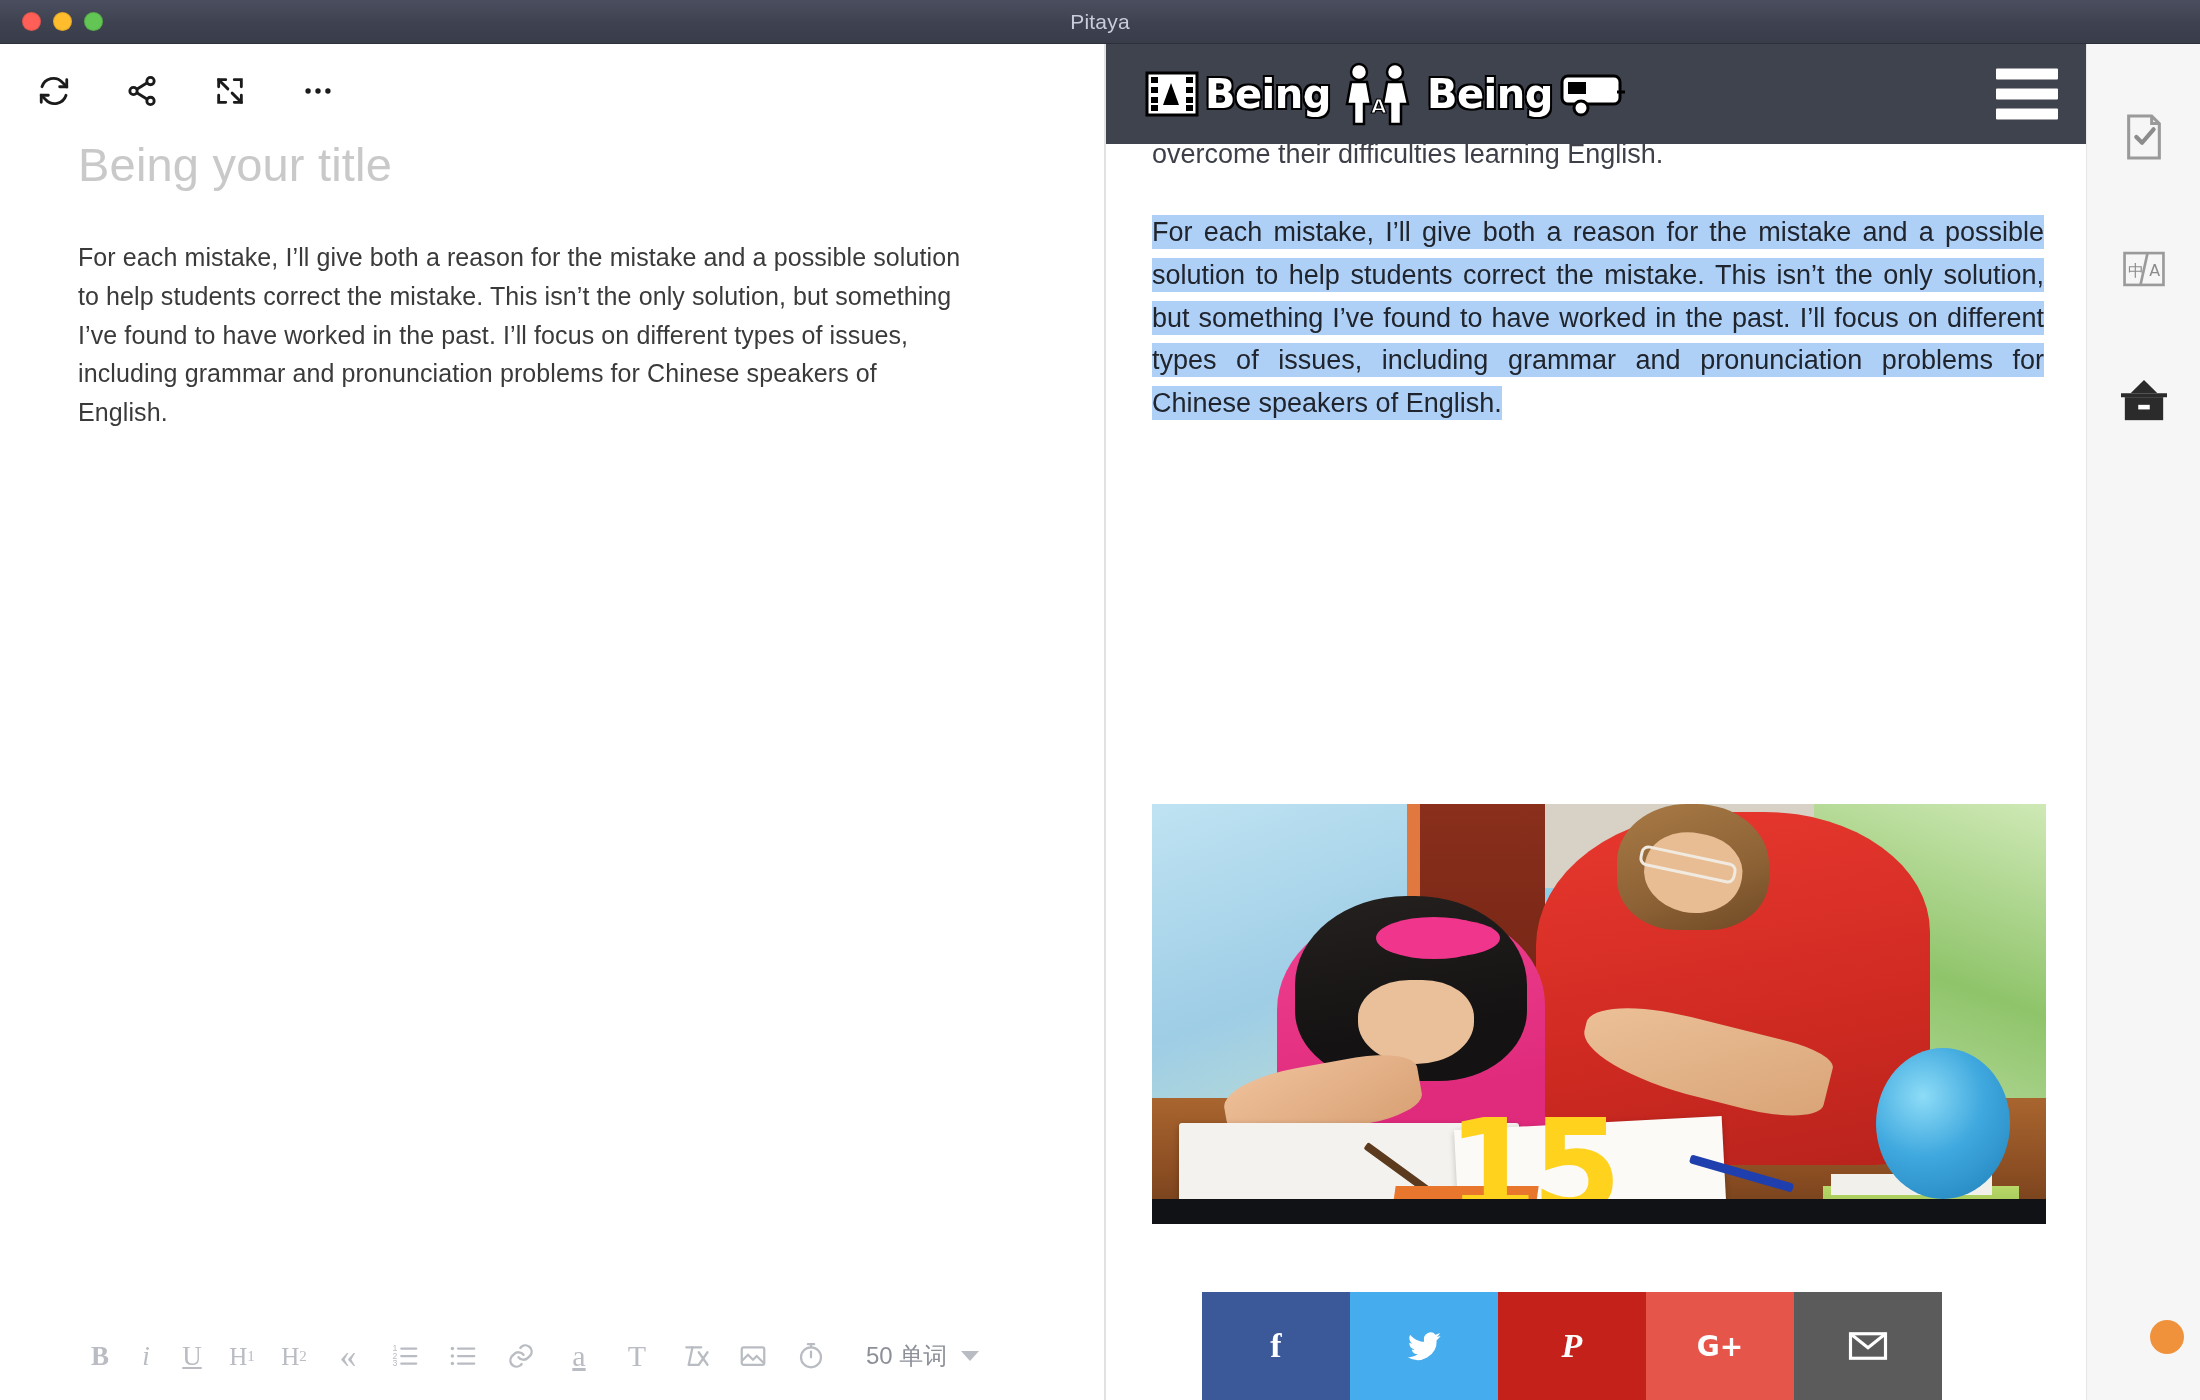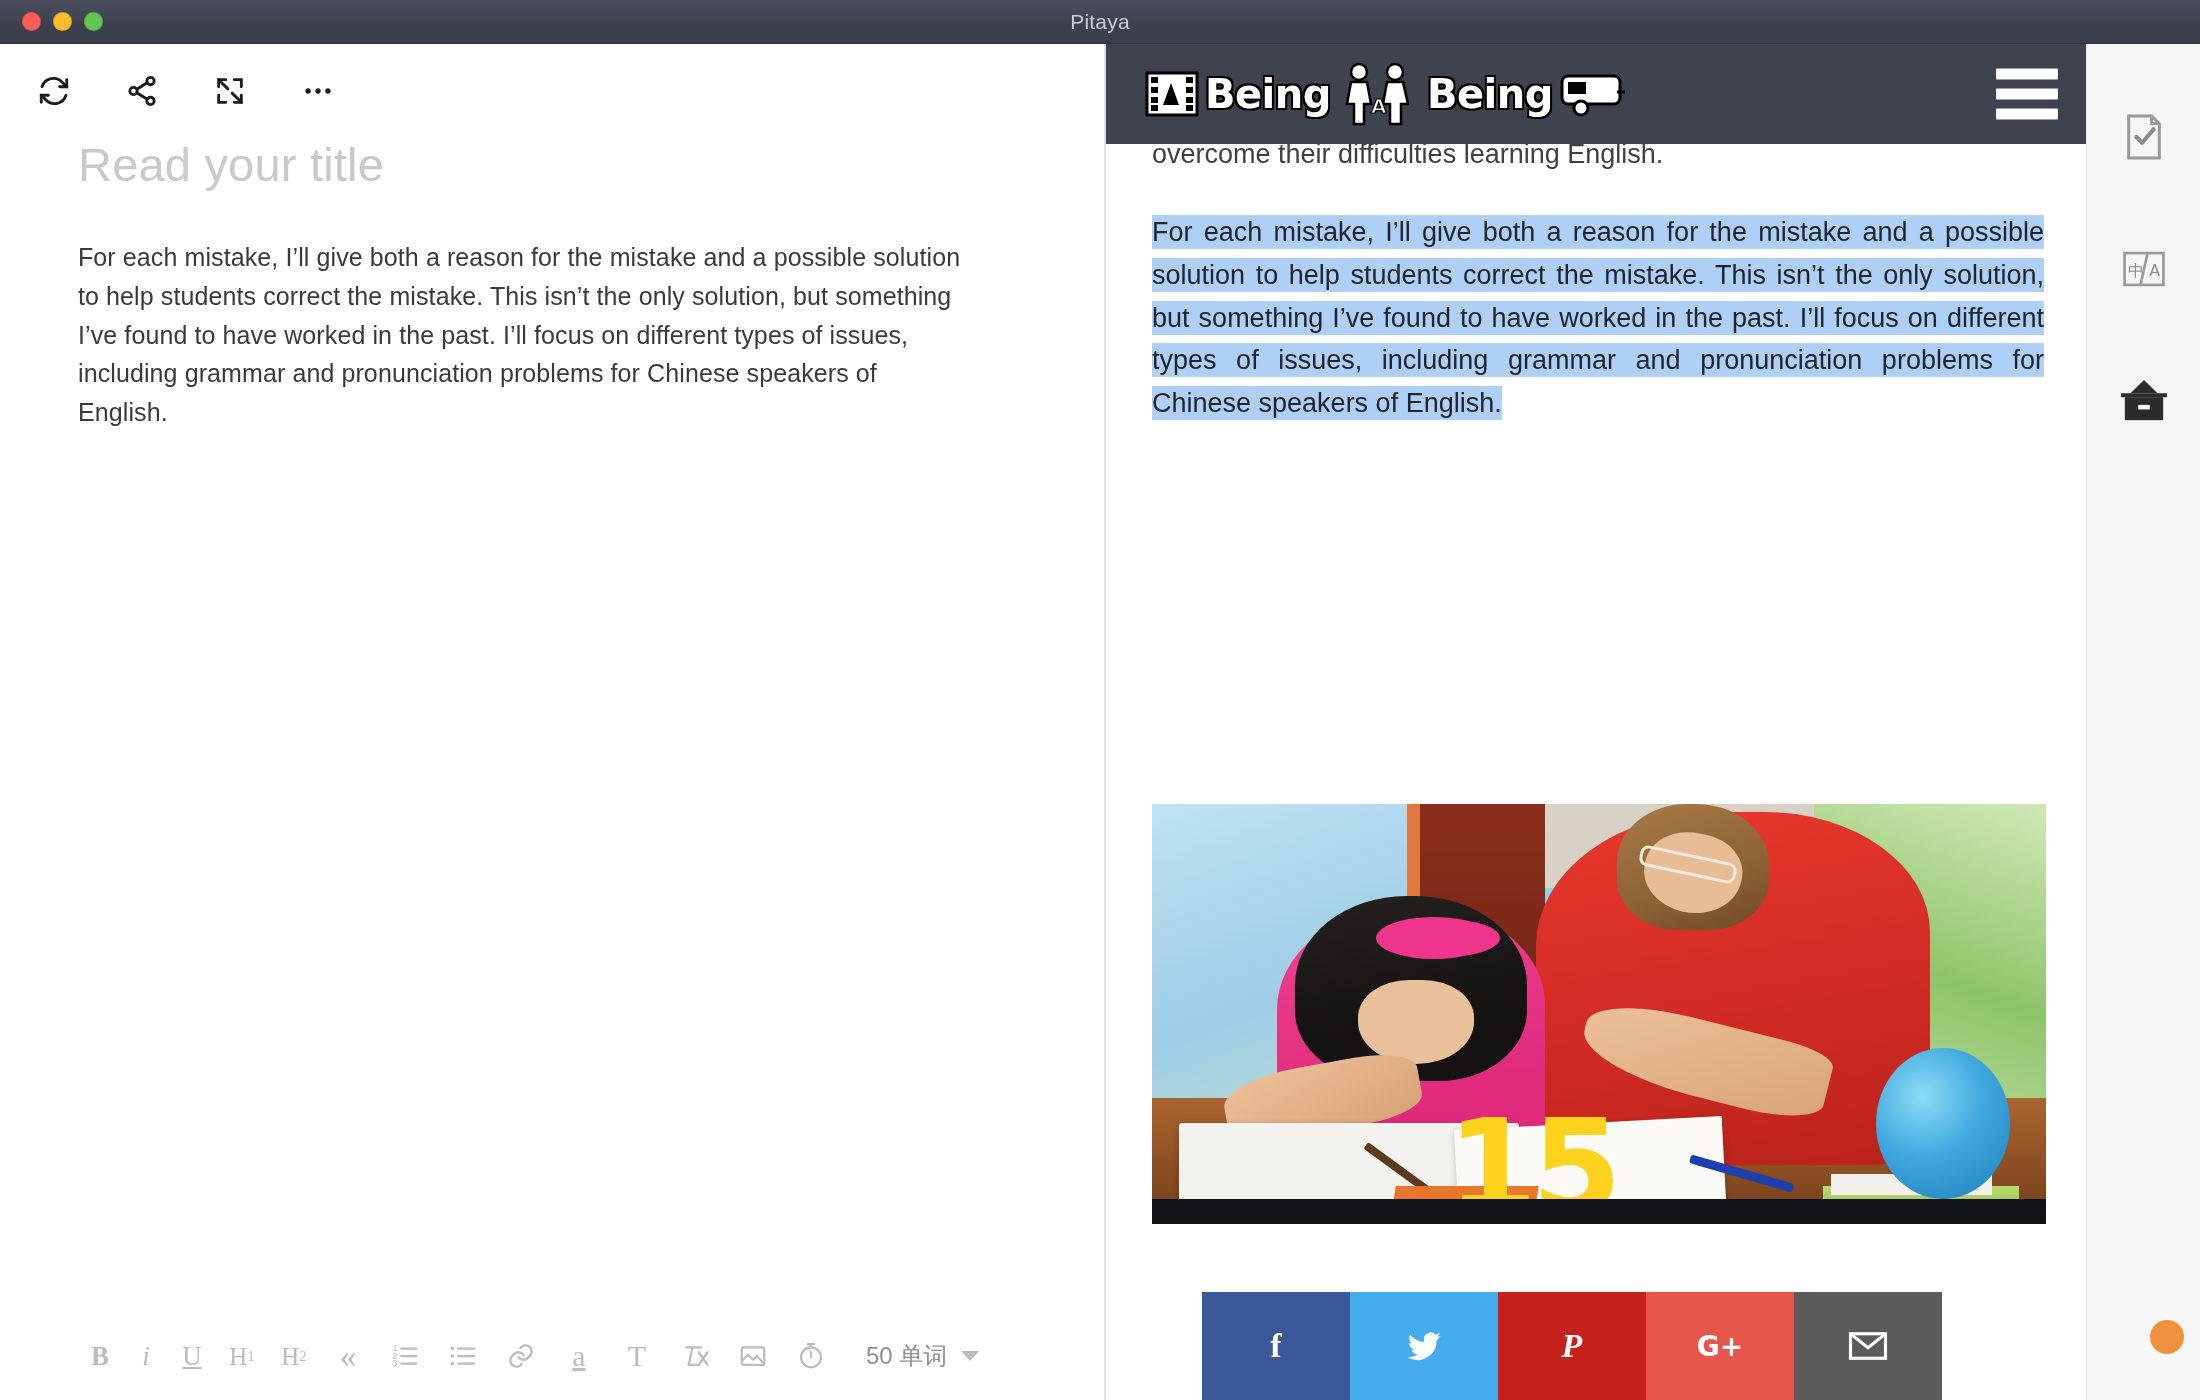--- a/index.html
+++ b/index.html
@@ -354,21 +354,21 @@
         <div class="tt-icon">
           <svg width="34" height="34" viewBox="0 0 24 24" fill="#1b1b1b">
             <circle cx="5" cy="12" r="1.9"></circle>
               <circle cx="12" cy="12" r="1.9"></circle>
               <circle cx="19" cy="12" r="1.9"></circle>
           </svg>
         </div>
       </div>
 
       <div class="editor-body">
-        <div class="doc-title">Read your title</div>
+        <div class="doc-title">Being your title</div>
         <div class="doc-para">For each mistake, I’ll give both a reason for the mistake and a possible solution to help students correct the mistake. This isn’t the only solution, but something I’ve found to have worked in the past. I’ll focus on different types of issues, including grammar and pronunciation problems for Chinese speakers of English.</div>
       </div>
 
       <div class="format-bar">
         <div class="fmt b">B</div>
         <div class="fmt i">i</div>
         <div class="fmt u">U</div>
         <div class="fmt h">
             <span>H</span>
             <sub>1</sub>

